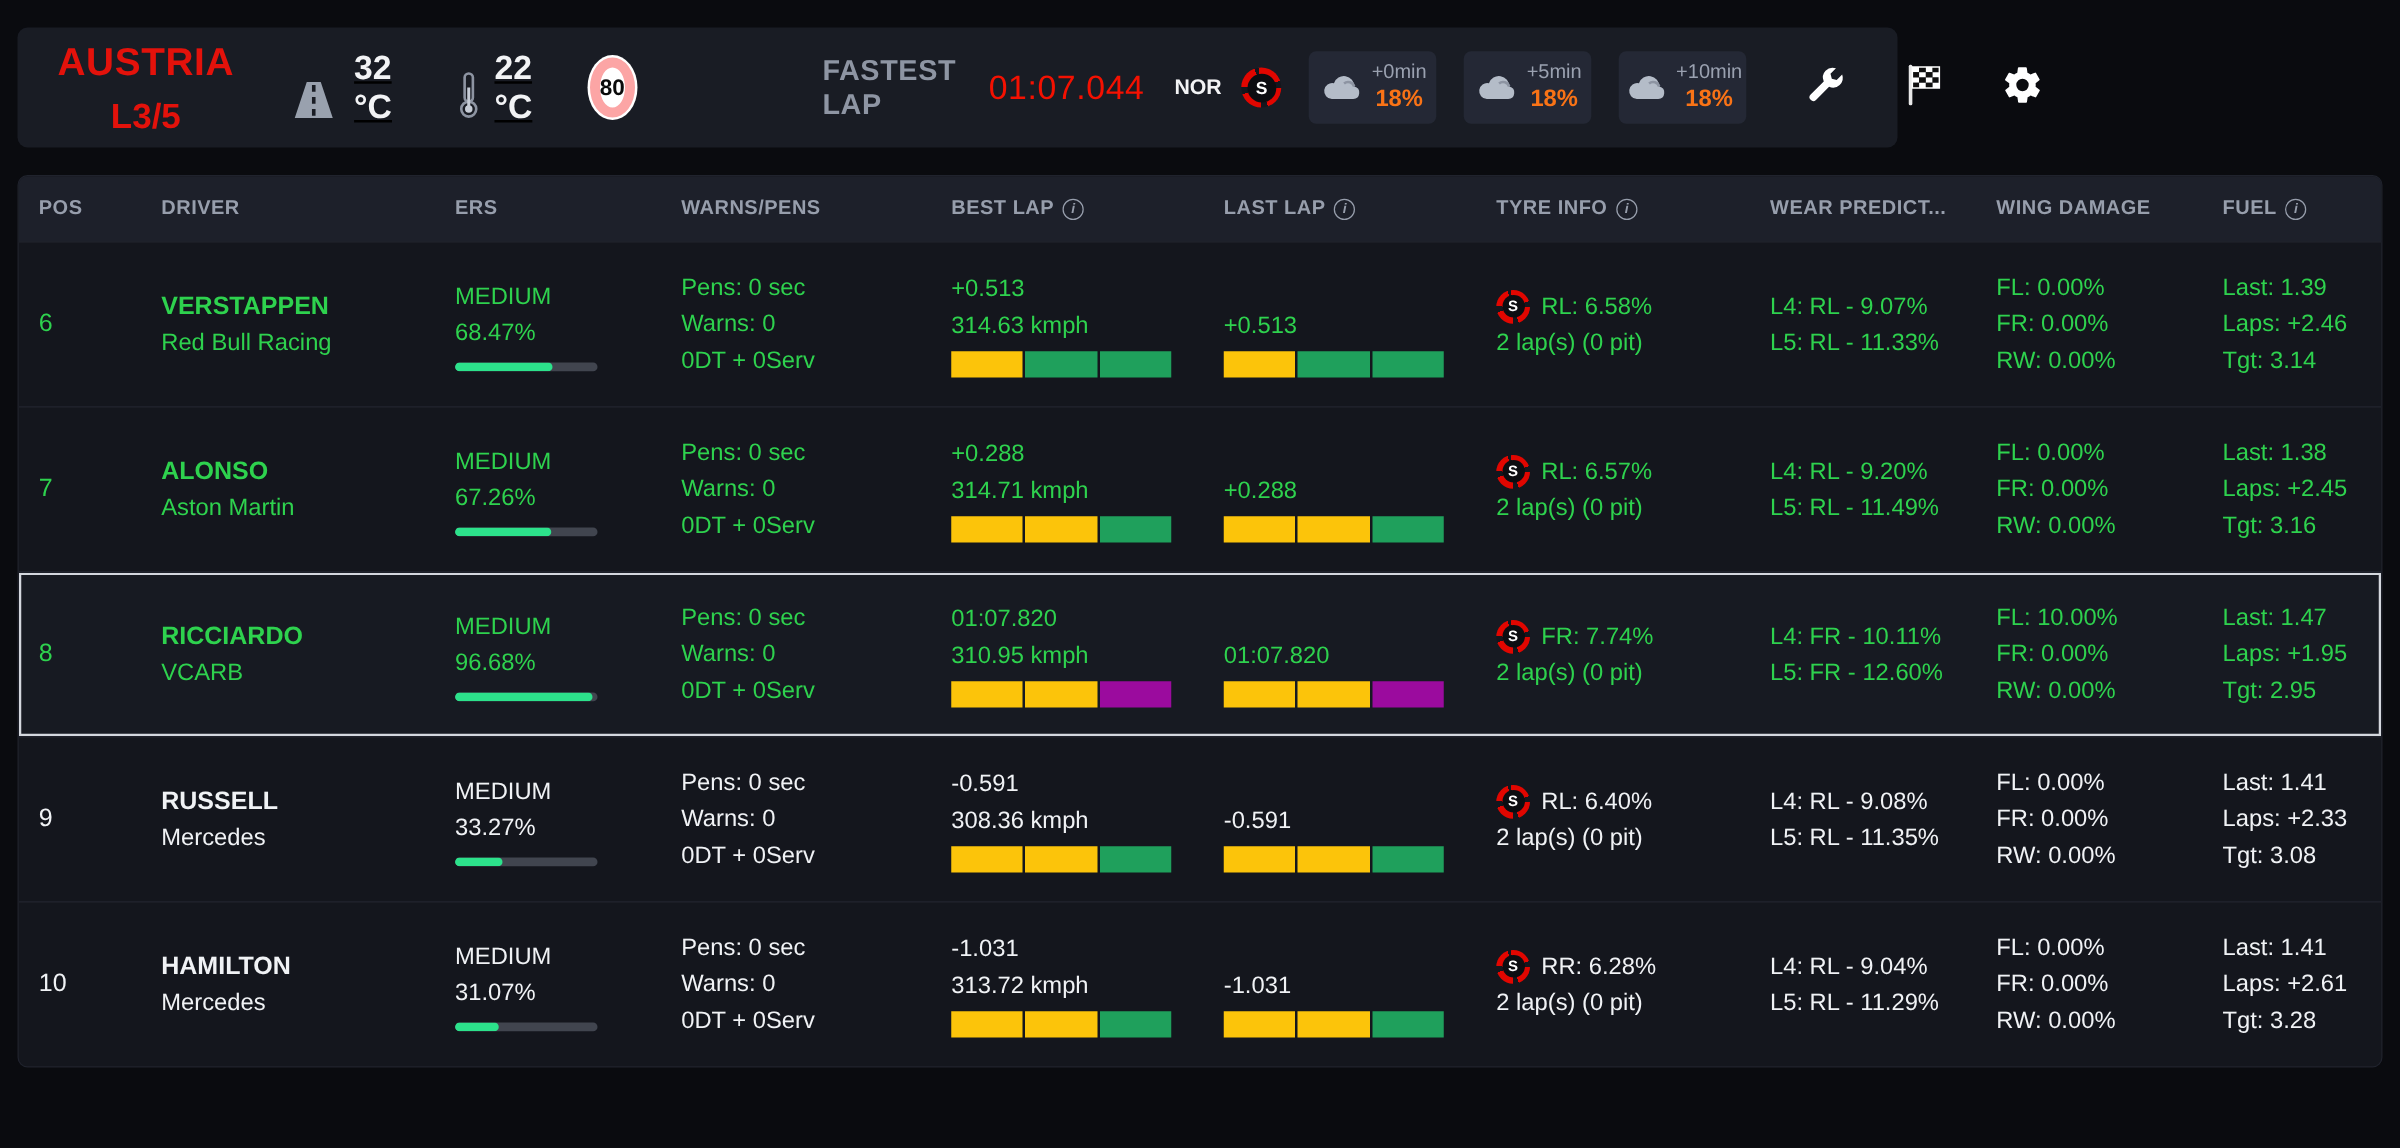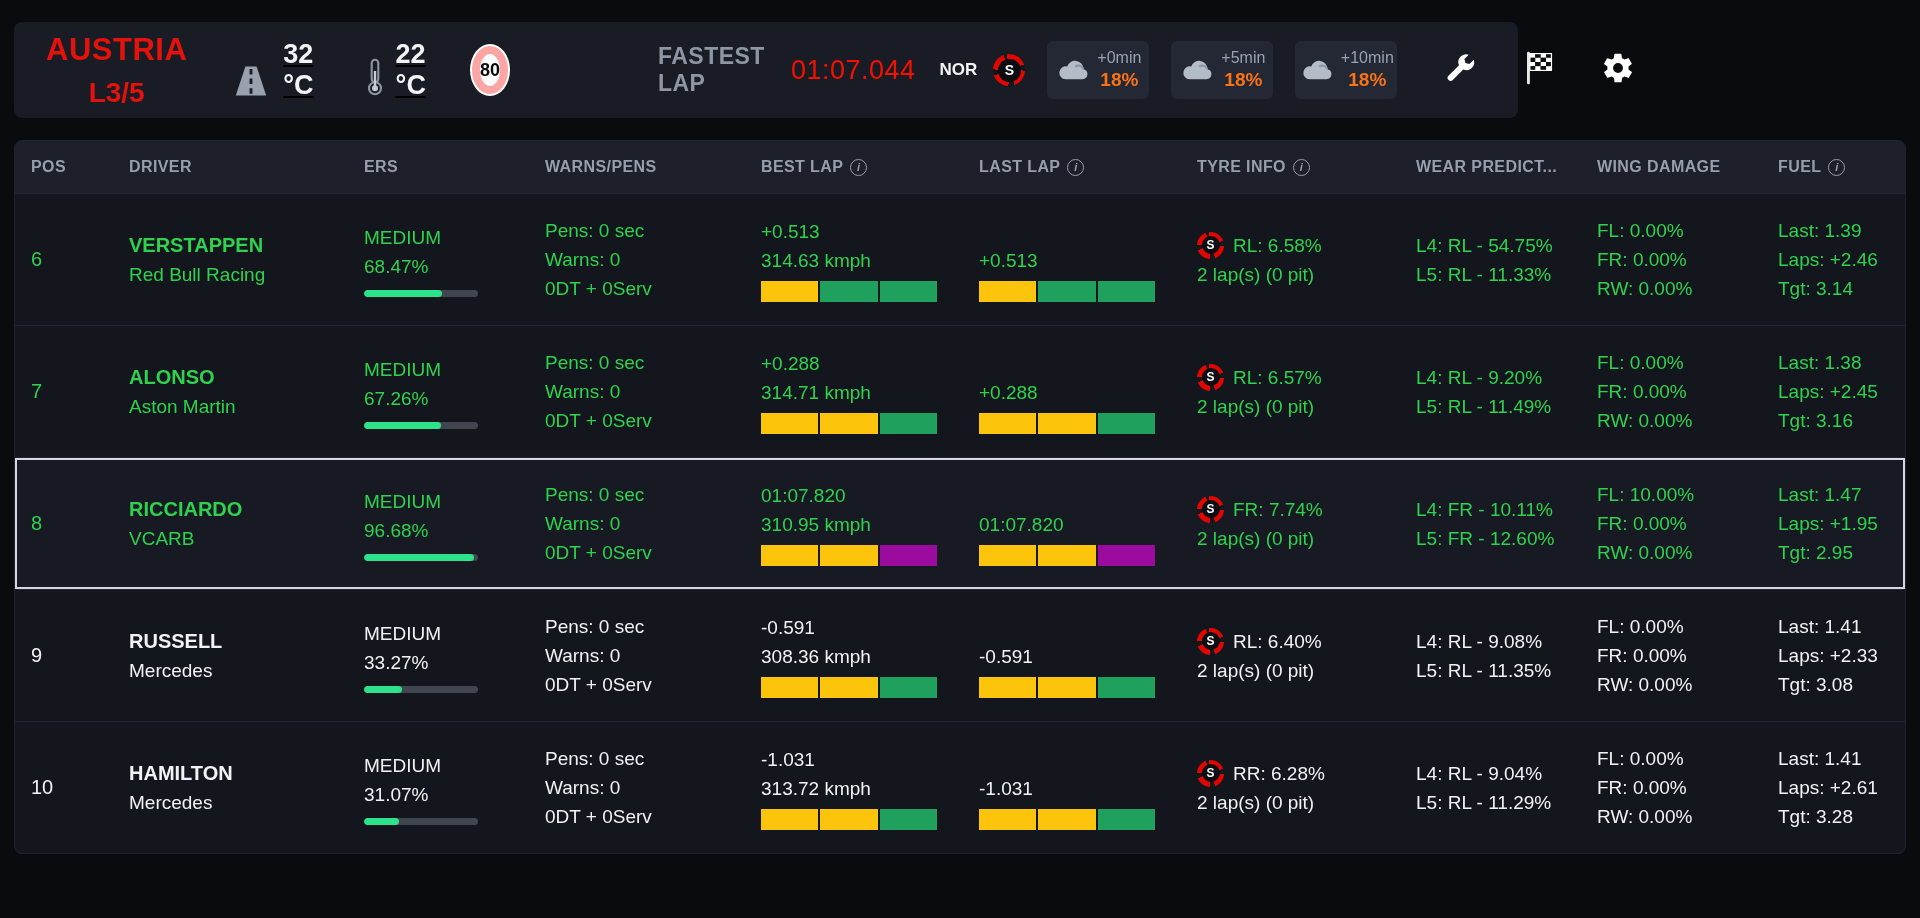--- a/index.html
+++ b/index.html
@@ -311,21 +311,21 @@
       <div class="tyre-line">
         <span class="tyre-icon small">
           <span class="tyre-core">S</span>
         </span>
         <span>RL: 6.58%</span>
       </div>
       <div class="line">2 lap(s) (0 pit)</div>
     </div>
 
     <div class="cell">
-      <div class="line">L4: RL - 54.75%</div>
+      <div class="line">L4: RL - 9.07%</div>
       <div class="line">L5: RL - 11.33%</div>
     </div>
 
     <div class="cell">
       <div class="line">FL: 0.00%</div>
       <div class="line">FR: 0.00%</div>
       <div class="line">RW: 0.00%</div>
     </div>
 
     <div class="cell">

